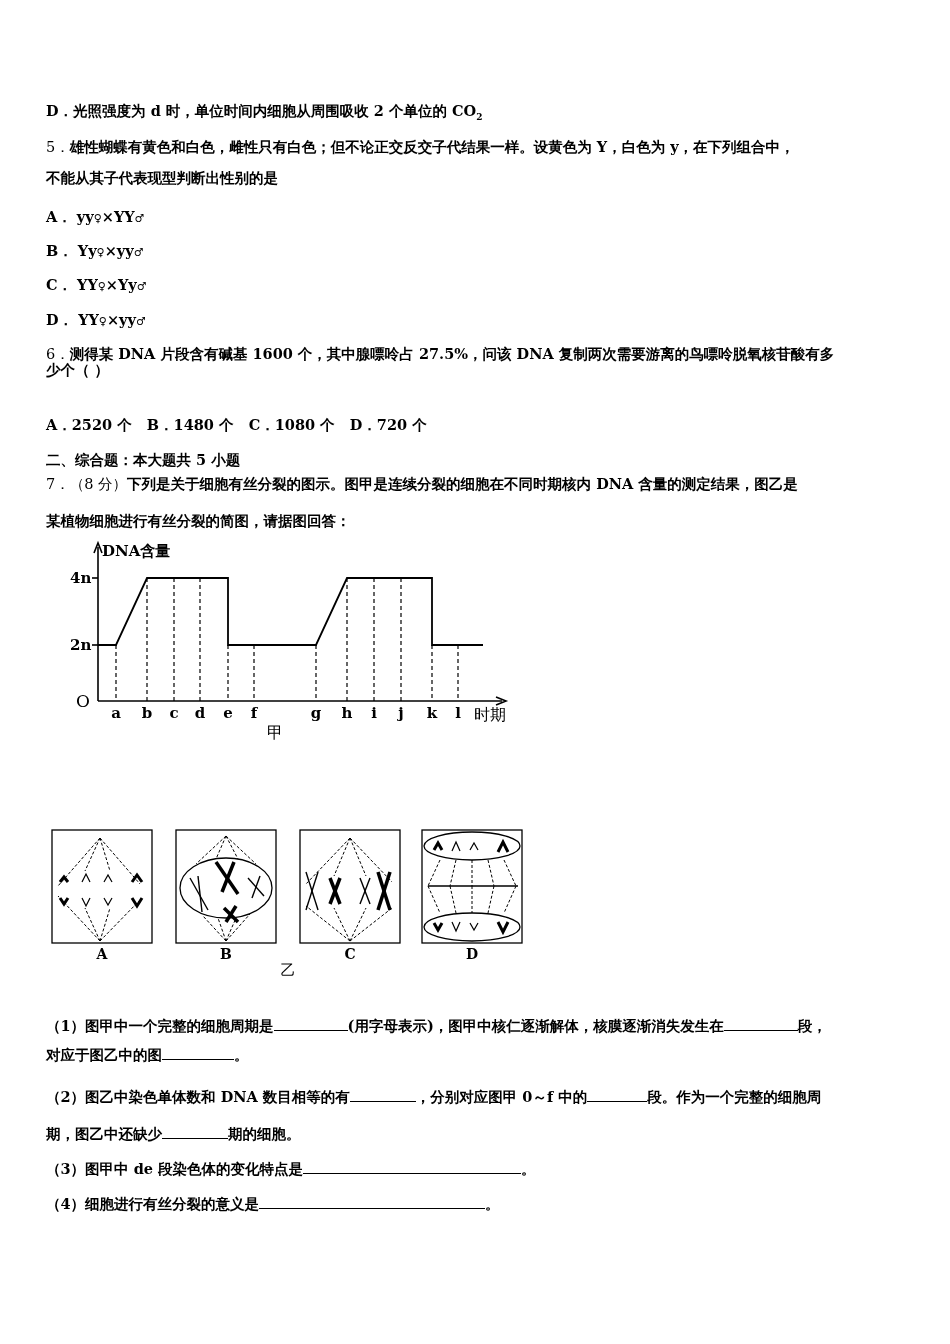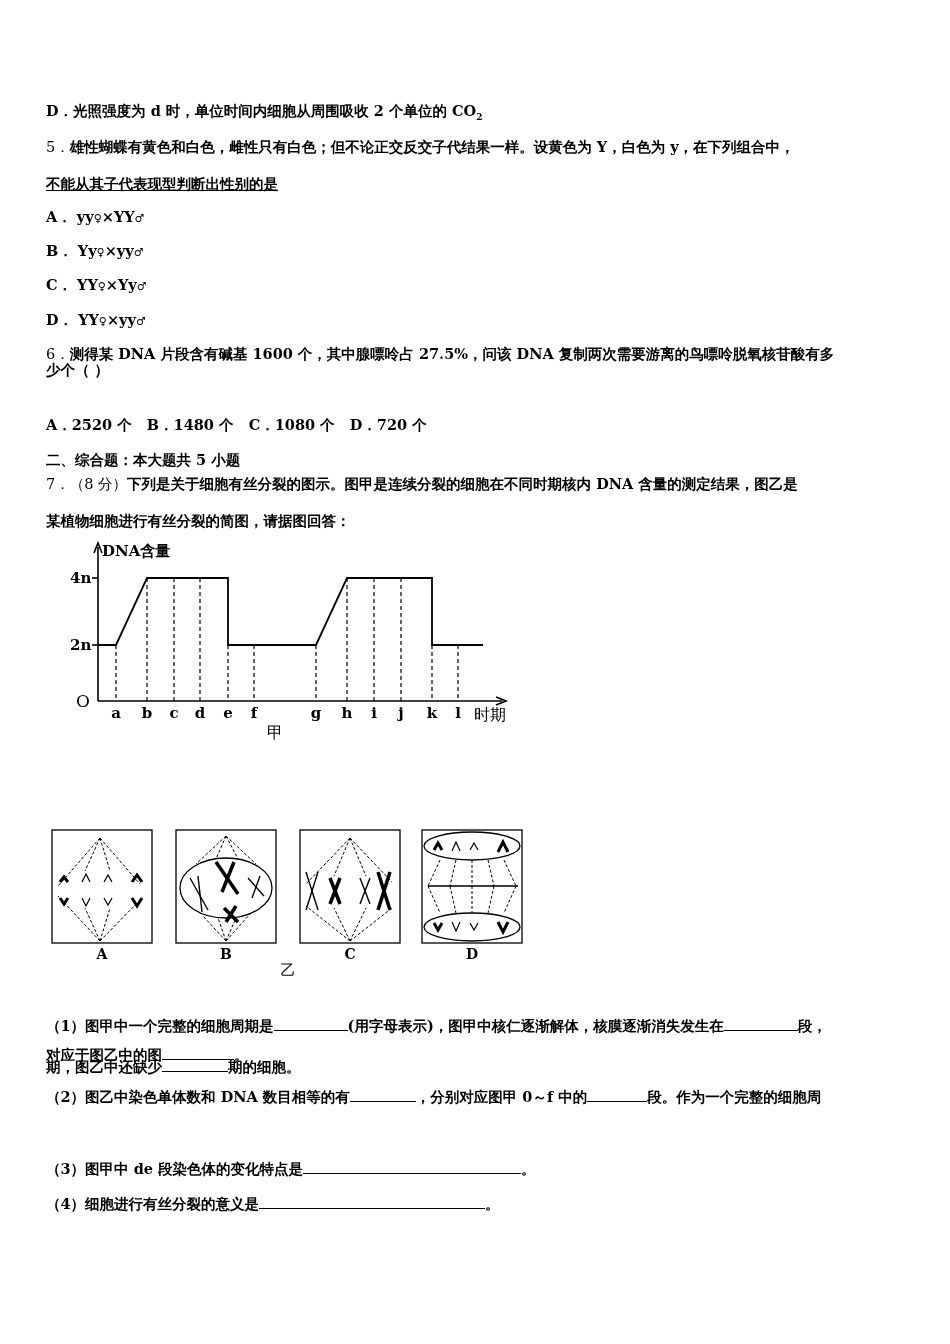--- a/index.html
+++ b/index.html
@@ -15,21 +15,21 @@
 </head>
 <body>
 
 <div class="line" style="top:101px;">
   <span>D．</span><span>光照强度为 d 时，单位时间内细胞从周围吸收 2 个单位的 CO</span><sub>2</sub>
 </div>
 
 <div class="line" style="top:137px;">
   <span class="num">5．</span><span>雄性蝴蝶有黄色和白色，雌性只有白色；但不论正交反交子代结果一样。设黄色为 Y，白色为 y，在下列组合中，</span>
 </div>
-<div class="line" style="top:174px;text-decoration:underline;">不能从其子代表现型判断出性别的是</div>
+<div class="line" style="top:168px;">不能从其子代表现型判断出性别的是</div>
 
 <div class="line" style="top:207px;">
   <span>A．</span>&nbsp;<span>yy</span><span class="sym">♀</span><span>×</span><span>YY</span><span class="sym">♂</span>
 </div>
 <div class="line" style="top:241px;">
   <span>B．</span>&nbsp;<span>Yy</span><span class="sym">♀</span><span>×</span><span>yy</span><span class="sym">♂</span>
 </div>
 <div class="line" style="top:275px;">
   <span>C．</span>&nbsp;<span>YY</span><span class="sym">♀</span><span>×</span><span>Yy</span><span class="sym">♂</span>
 </div>
@@ -232,21 +232,21 @@
 <div class="line" style="top:1015px;">
   <span>（1）</span><span>图甲中一个完整的细胞周期是</span><span class="blank" style="width:74px;"></span><span>(用字母表示)，图甲中核仁逐渐解体，核膜逐渐消失发生在</span><span class="blank" style="width:74px;"></span><span>段，</span>
 </div>
 <div class="line" style="top:1044px;">
   <span>对应于图乙中的图</span><span class="blank" style="width:72px;"></span><span>。</span>
 </div>
 
 <div class="line" style="top:1086px;">
   <span>（2）</span><span>图乙中染色单体数和 DNA 数目相等的有</span><span class="blank" style="width:66px;"></span><span>，分别对应图甲 0～f 中的</span><span class="blank" style="width:60px;"></span><span>段。作为一个完整的细胞周</span>
 </div>
-<div class="line" style="top:1056px;">
+<div class="line" style="top:1123px;">
   <span>期，图乙中还缺少</span><span class="blank" style="width:66px;"></span><span>期的细胞。</span>
 </div>
 
 <div class="line" style="top:1158px;">
   <span>（3）</span><span>图甲中 de 段染色体的变化特点是</span><span class="blank" style="width:218px;"></span><span>。</span>
 </div>
 
 <div class="line" style="top:1193px;">
   <span>（4）</span><span>细胞进行有丝分裂的意义是</span><span class="blank" style="width:226px;"></span><span>。</span>
 </div>

